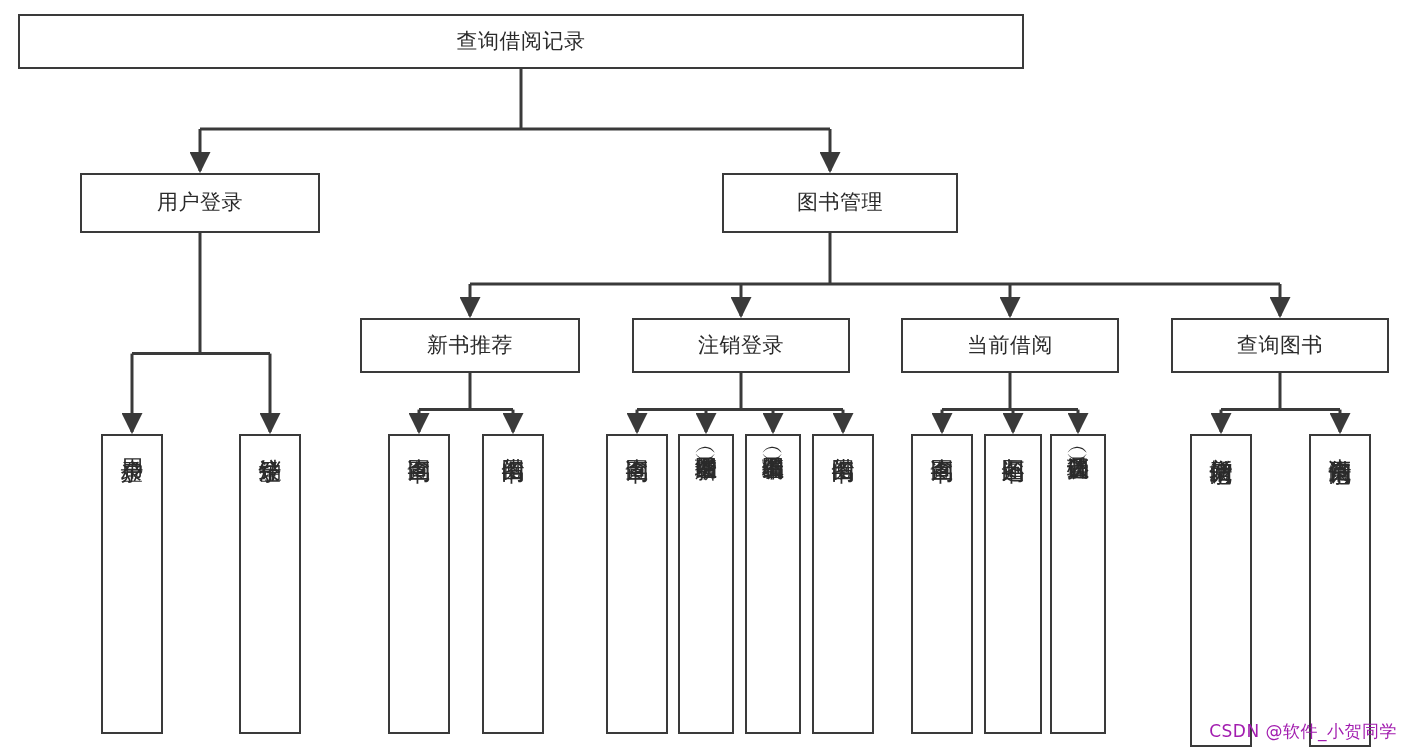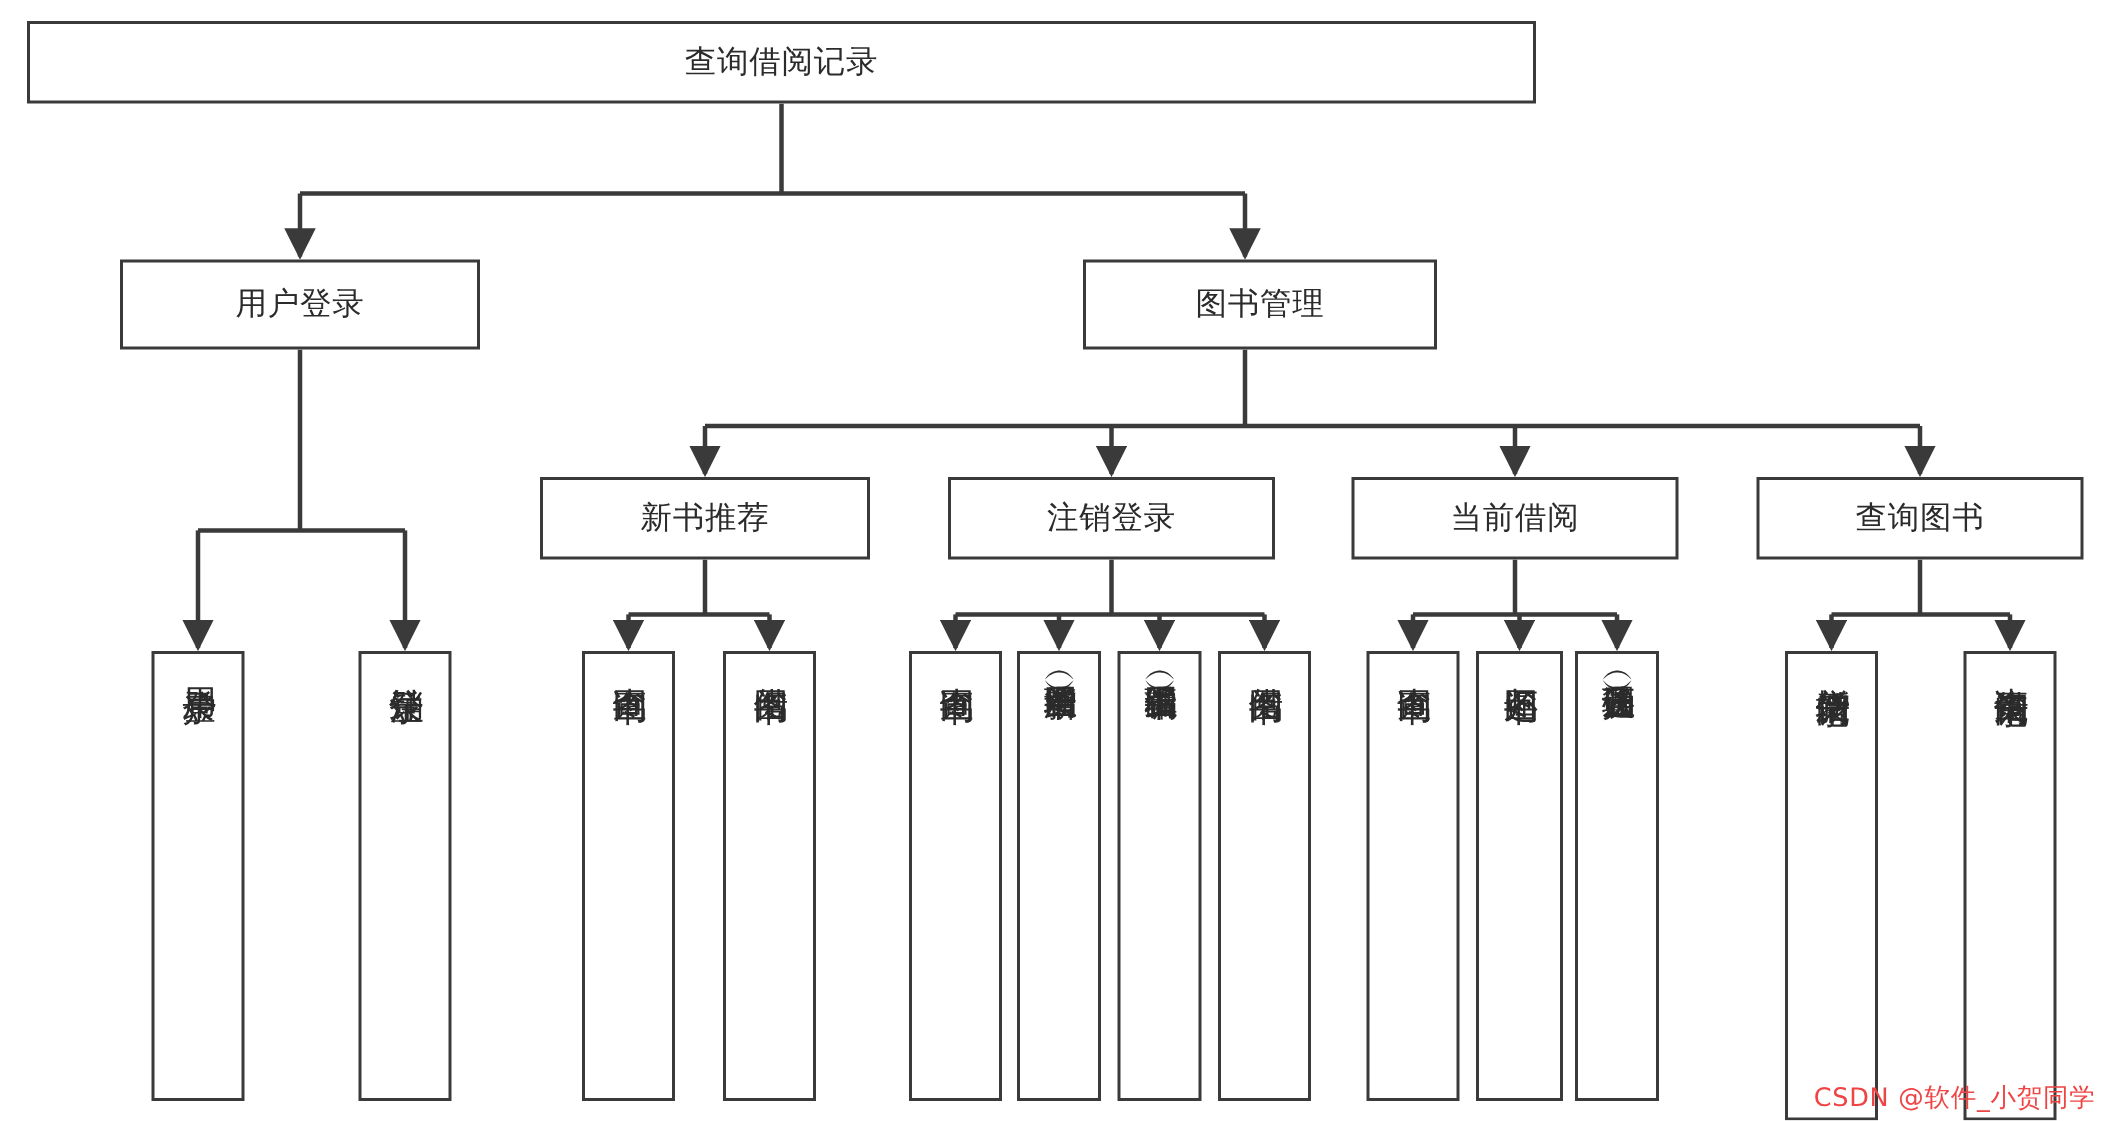--- a/index.html
+++ b/index.html
@@ -64,21 +64,21 @@
   }
   .node.v.tight .lbl {
     font-size: 22px;
     letter-spacing: 0px;
   }
   .watermark {
     position: absolute;
     right: 8px;
     bottom: 4px;
     font-size: 17px;
-    color: #ef4444;
+    color: #a21caf;
     letter-spacing: 0.5px;
     white-space: nowrap;
     text-align: center;
   }
 </style>
 </head>
 <body>
 
 <div id="canvas">
 

